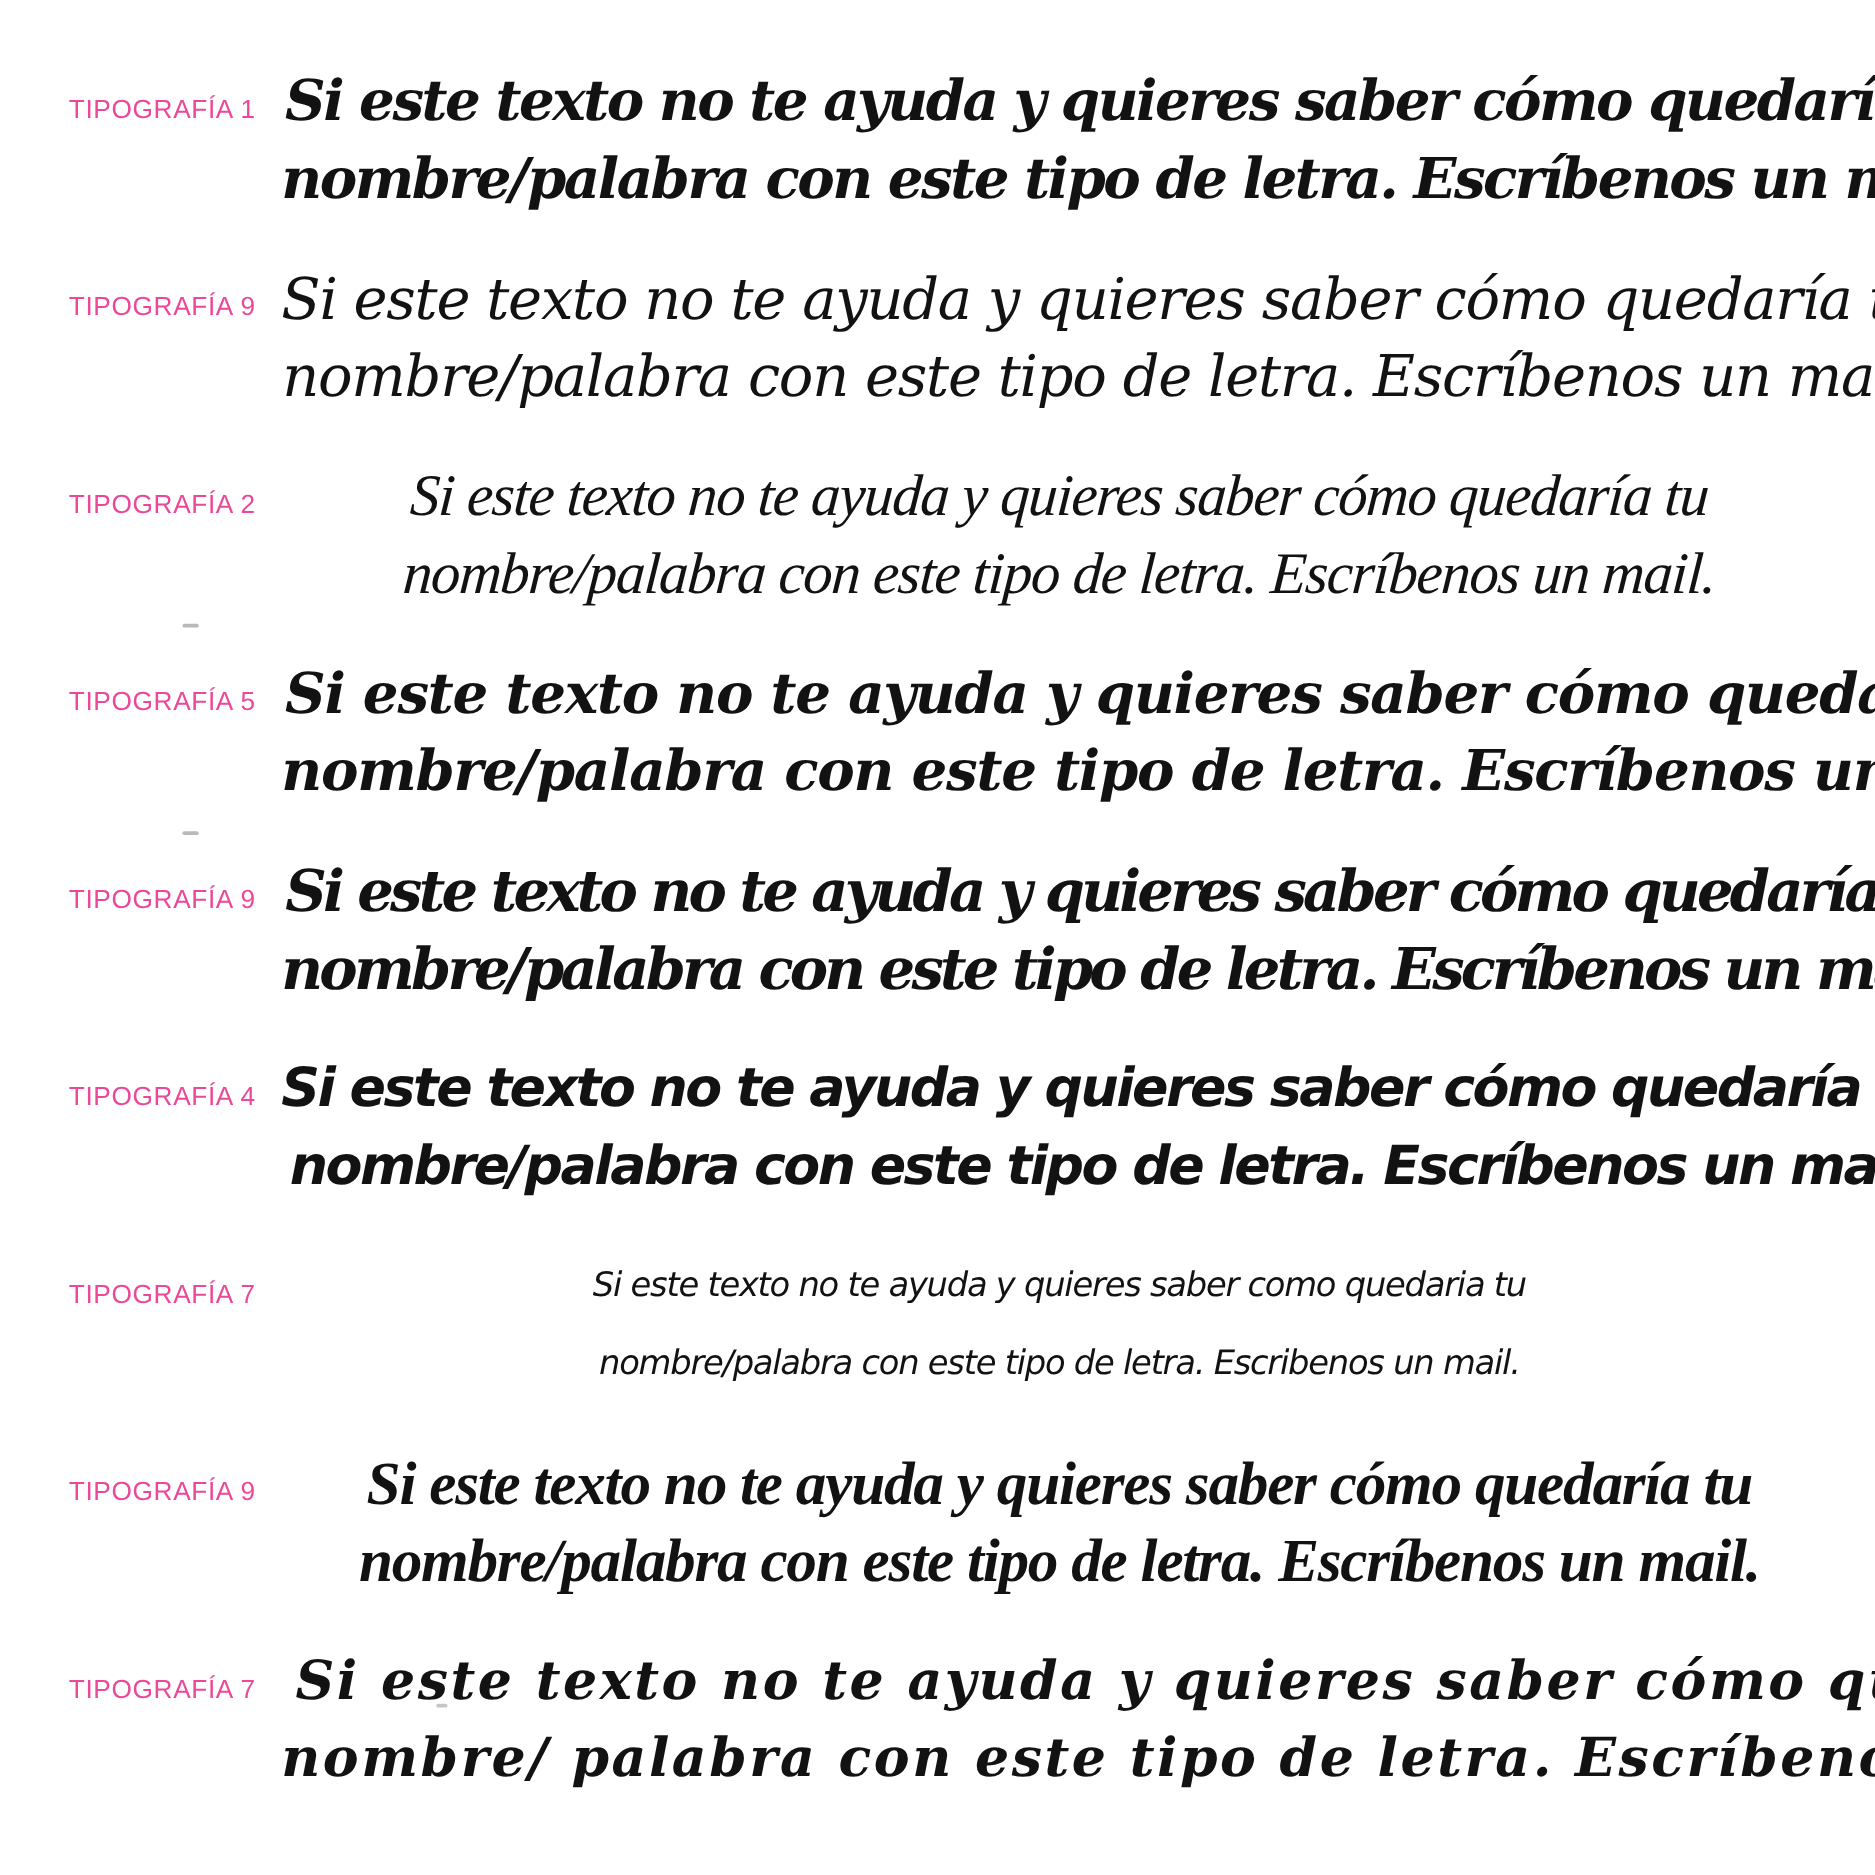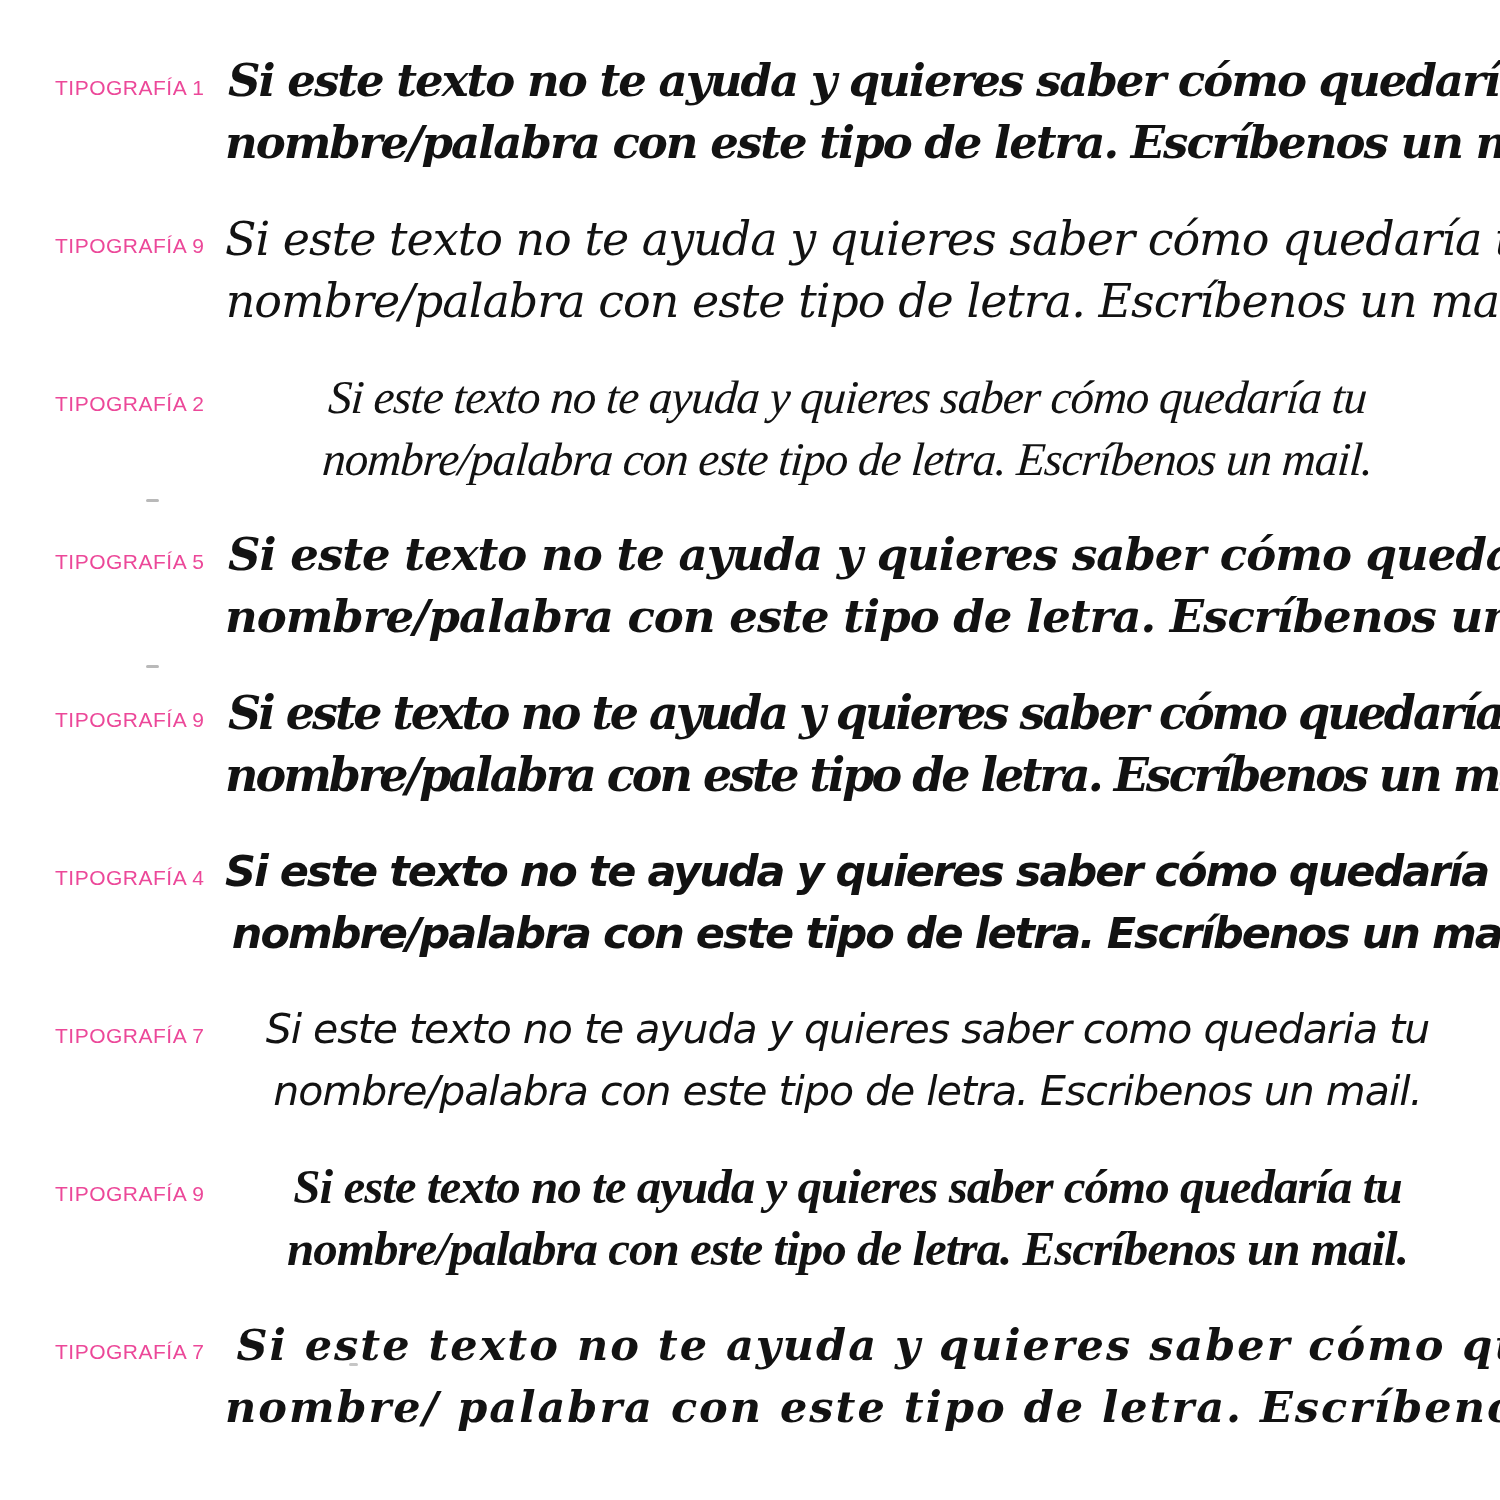--- a/index.html
+++ b/index.html
@@ -46,21 +46,21 @@
     white-space: nowrap;
     line-height: 62px;
   }
   
   .f1 .line { font-family: "DejaVu Serif", serif; font-style: italic; font-weight: 700; font-size: 45px; letter-spacing: -2px; }
   .f2 .line { font-family: "DejaVu Serif", serif; font-style: italic; font-weight: 400; font-size: 46px; letter-spacing: -1px; }
   .f3 .line { font-family: "Liberation Serif", serif; font-style: italic; font-weight: 400; font-size: 47px; letter-spacing: -1px; transform: skewX(-4deg); }
   .f4 .line { font-family: "DejaVu Serif", serif; font-style: italic; font-weight: 700; font-size: 45px; letter-spacing: -1px; }
   .f5 .line { font-family: "DejaVu Serif", serif; font-style: italic; font-weight: 700; font-size: 46px; letter-spacing: -3px; }
   .f6 .line { font-family: "DejaVu Sans", sans-serif; font-style: italic; font-weight: 700; font-size: 43px; letter-spacing: -2px; }
-  .f7 .line { font-family: "DejaVu Sans", sans-serif; font-style: italic; font-weight: 400; font-size: 41px; letter-spacing: -1px; }
+  .f7 .line { font-family: "DejaVu Sans", sans-serif; font-style: italic; font-weight: 400; font-size: 27px; letter-spacing: -1px; }
   .f8 .line { font-family: "Liberation Serif", serif; font-style: italic; font-weight: 700; font-size: 49px; letter-spacing: -1px; }
   .f9 .line { font-family: "DejaVu Serif", serif; font-style: italic; font-weight: 700; font-size: 43px; letter-spacing: 2px; }
   .dash {
     position: absolute;
     height: 3px;
     border-radius: 2px;
     background: #b9b9b9;
   }
   .dash-1 { left: 146px; top: 499px; width: 13px; }
   .dash-2 { left: 146px; top: 665px; width: 13px; }

